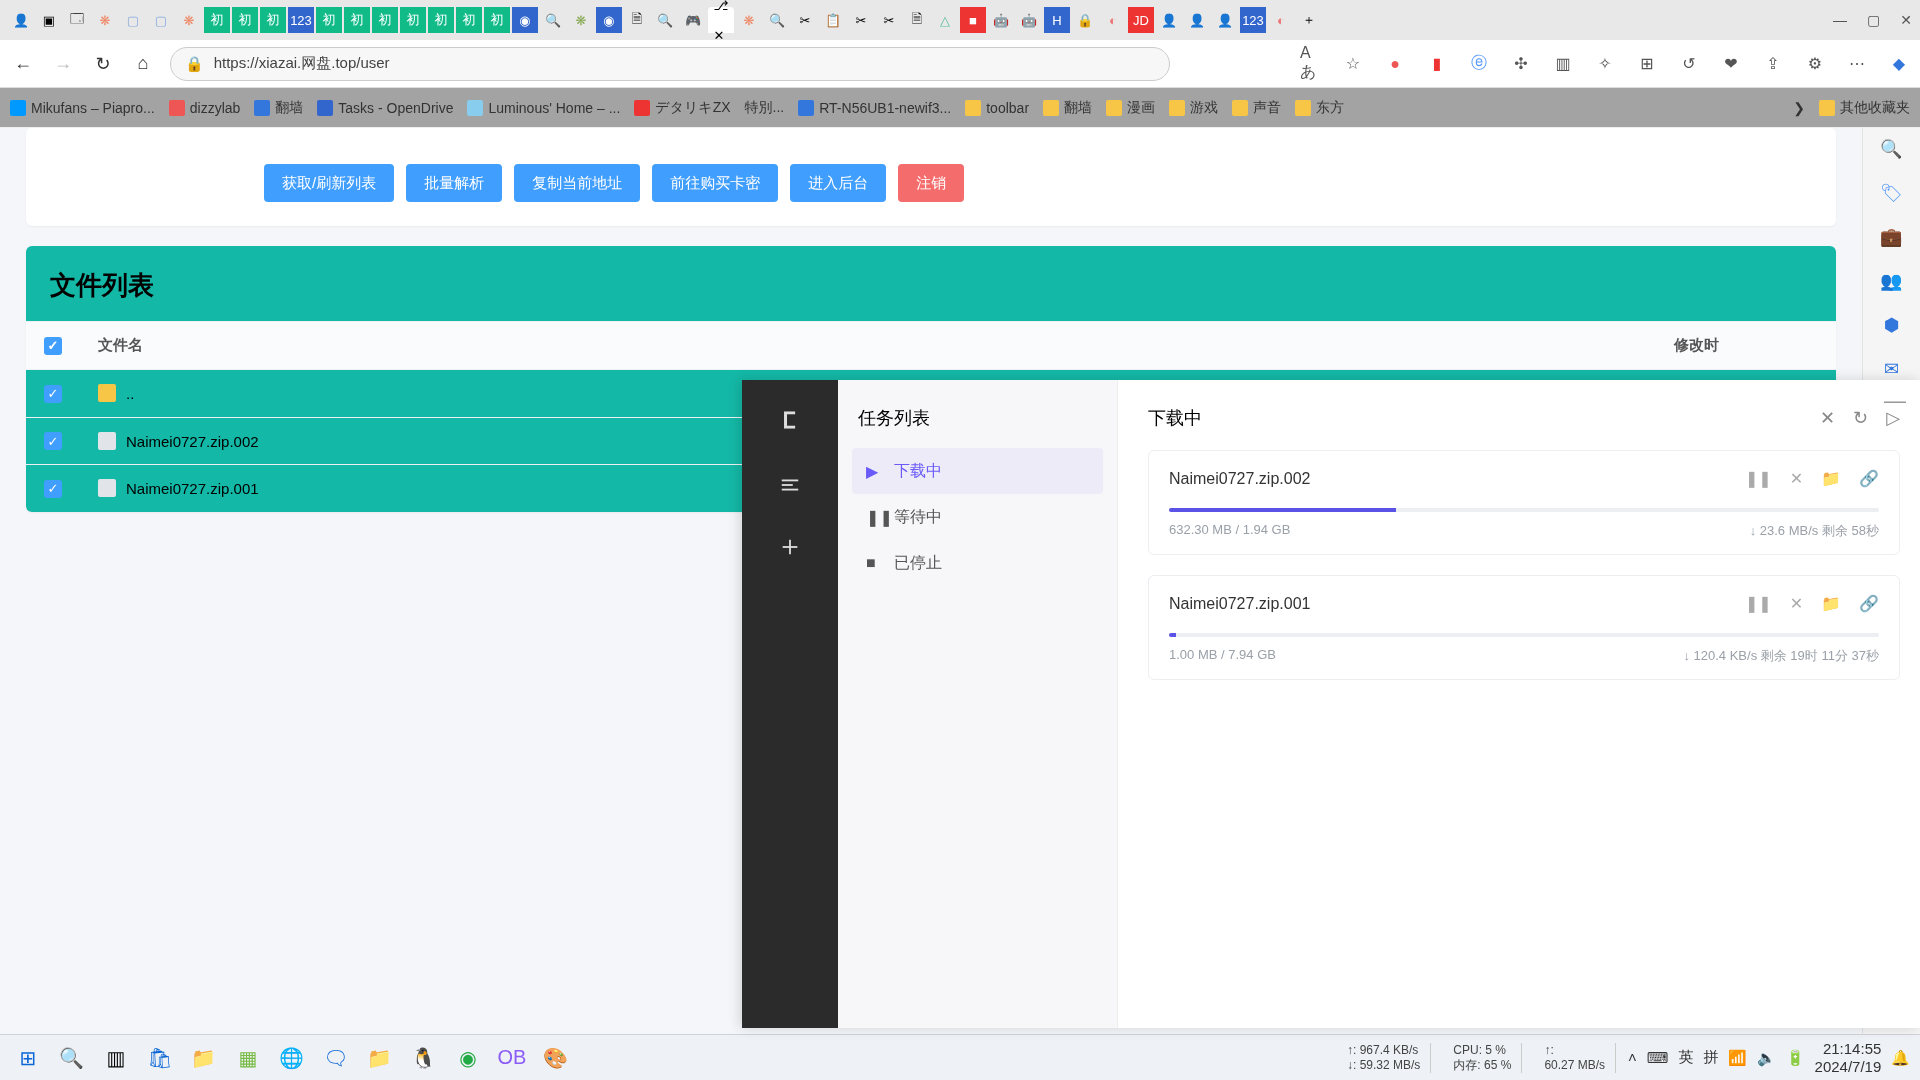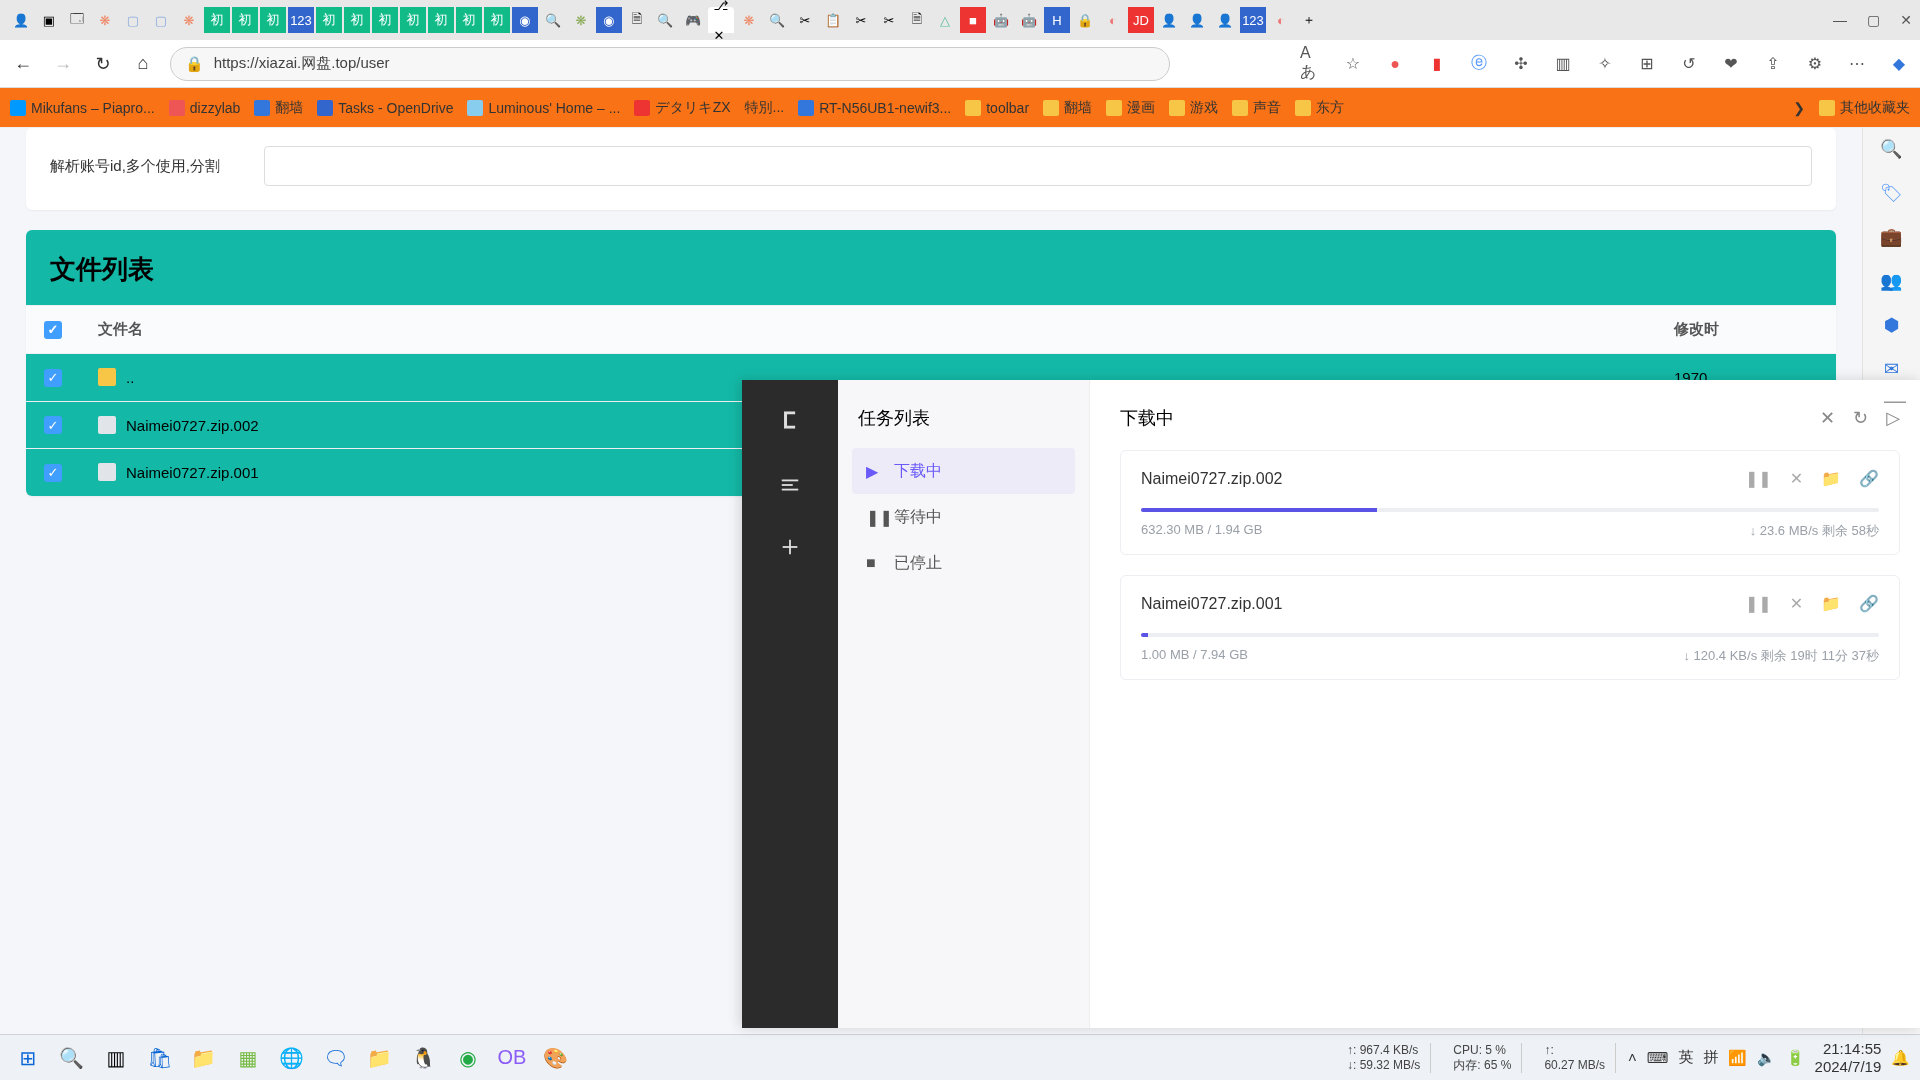--- a/index.html
+++ b/index.html
@@ -11,21 +11,21 @@
 .tab-icons .tbox { width: 26px; height: 26px; display: flex; align-items: center; justify-content: center; font-size: 13px; }
 .tbox.gh { background: #fff; border-radius: 4px 4px 0 0; padding: 0 6px; }
 .win-controls { margin-left: auto; display: flex; gap: 20px; color: #555; font-size: 14px; }
 .addrbar { height: 48px; background: #fff; border-bottom: 1px solid #ddd; display: flex; align-items: center; padding: 0 10px; gap: 14px; }
 .addrbar .navbtn { width: 26px; height: 26px; display: flex; align-items: center; justify-content: center; color: #333; font-size: 18px; }
 .urlbox { flex: 0 0 auto; width: 1000px; height: 34px; border: 1px solid #ccc; border-radius: 17px; display: flex; align-items: center; padding: 0 14px; background: #f7f7f7; color: #444; font-size: 15px; gap: 10px; }
 .urlbox .lock { color: #666; }
 .addr-right { margin-left: auto; display: flex; gap: 20px; align-items: center; color: #555; }
 .addr-right .ic { width: 22px; height: 22px; display: flex; align-items: center; justify-content: center; font-size: 16px; }
 
-.bookbar { height: 40px; background: #f97316; display: flex; align-items: center; padding: 0 10px; gap: 14px; font-size: 14px; color: #333; border-bottom: 1px solid #eee; }
+.bookbar { height: 40px; background: #a3a3a3; display: flex; align-items: center; padding: 0 10px; gap: 14px; font-size: 14px; color: #333; border-bottom: 1px solid #eee; }
 .bookbar .bk { display: flex; align-items: center; gap: 5px; }
 .bookbar .bk .ficon { width: 16px; height: 16px; background: #ffb400; border-radius: 2px; display: inline-block; }
 .bookbar .bk .ficon.folder { background: #f7c646; }
 .bookbar .more { margin-left: auto; display: flex; align-items: center; gap: 14px; }
 
 
 .page { position: absolute; top: 128px; left: 0; right: 58px; bottom: 46px; background: #f5f6fa; overflow: hidden; }
 .right-rail { position: absolute; top: 128px; right: 0; width: 58px; bottom: 46px; background: #f5f5f5; border-left: 1px solid #e3e3e3; display: flex; flex-direction: column; align-items: center; padding-top: 10px; gap: 22px; color: #555; font-size: 18px; }
 
 .panel1 { background: #fff; margin: 0 26px 20px 26px; padding: 18px 24px 24px; border-radius: 6px; box-shadow: 0 1px 2px rgba(0,0,0,.05); }
@@ -45,21 +45,21 @@
 .tbl .chk { width: 50px; text-align: center; }
 .chkbox { width: 18px; height: 18px; background: #409eff; border-radius: 3px; display: inline-flex; align-items: center; justify-content: center; color: #fff; font-size: 13px; }
 .ficn { width: 18px; height: 18px; display: inline-block; vertical-align: -3px; margin-right: 10px; border-radius: 2px; }
 .ficn.folder { background: #f7c646; }
 .ficn.file { background: #e1e4e8; }
 
 
 .dm { position: absolute; top: 380px; left: 742px; right: 0; height: 648px; background: #fff; box-shadow: -2px 0 12px rgba(0,0,0,.15); display: flex; z-index: 50; }
 .dm-iconcol { width: 96px; background: #2b2b2b; display: flex; flex-direction: column; align-items: center; padding-top: 28px; gap: 40px; color: #ddd; font-size: 24px; }
 .dm-iconcol .logo { font-weight: 700; letter-spacing: 2px; font-size: 22px; }
-.dm-tasks { width: 252px; background: #f7f7f9; border-right: 1px solid #eee; padding: 26px 14px; }
+.dm-tasks { width: 280px; background: #f7f7f9; border-right: 1px solid #eee; padding: 26px 14px; }
 .dm-tasks h3 { font-size: 18px; font-weight: 500; margin-bottom: 18px; padding-left: 6px; }
 .dm-tasks .titem { height: 46px; display: flex; align-items: center; gap: 12px; padding: 0 14px; border-radius: 4px; font-size: 16px; color: #555; }
 .dm-tasks .titem.active { background: #ecebf7; color: #6a5af9; }
 .dm-tasks .tic { width: 16px; display: inline-flex; }
 
 .dm-main { flex: 1; padding: 26px 20px 0 30px; }
 .dm-main .hdr { display: flex; align-items: center; margin-bottom: 20px; }
 .dm-main .hdr h3 { font-size: 18px; font-weight: 500; }
 .dm-main .hdr .hctrl { margin-left: auto; display: flex; gap: 18px; color: #888; font-size: 18px; align-items: center; }
 .dm-min { position: absolute; top: 8px; right: 14px; color: #999; font-size: 22px; }
@@ -238,23 +238,27 @@
   <span>🔍</span>
   <span style="color:#59f">🏷</span>
   <span style="color:#c63">💼</span>
   <span>👥</span>
   <span style="color:#37d">⬢</span>
   <span style="color:#37d">✉</span>
 </div>
 
 <div class="page">
   <div class="panel1">
-    <div class="row1">
-      <label>解析账号id,多个使用,分割</label>
-      <input type="text" style="">
+    <div class="btnrow">
+      <button class="btn blue">获取/刷新列表</button>
+      <button class="btn blue">批量解析</button>
+      <button class="btn blue">复制当前地址</button>
+      <button class="btn blue">前往购买卡密</button>
+      <button class="btn blue">进入后台</button>
+      <button class="btn red">注销</button>
     </div>
   </div>
 
   <div class="panel2">
     <h2>文件列表</h2>
     <table class="tbl">
       <thead>
         <tr>
           <th class="chk"><span class="chkbox">✓</span></th>
           <th>文件名</th>

